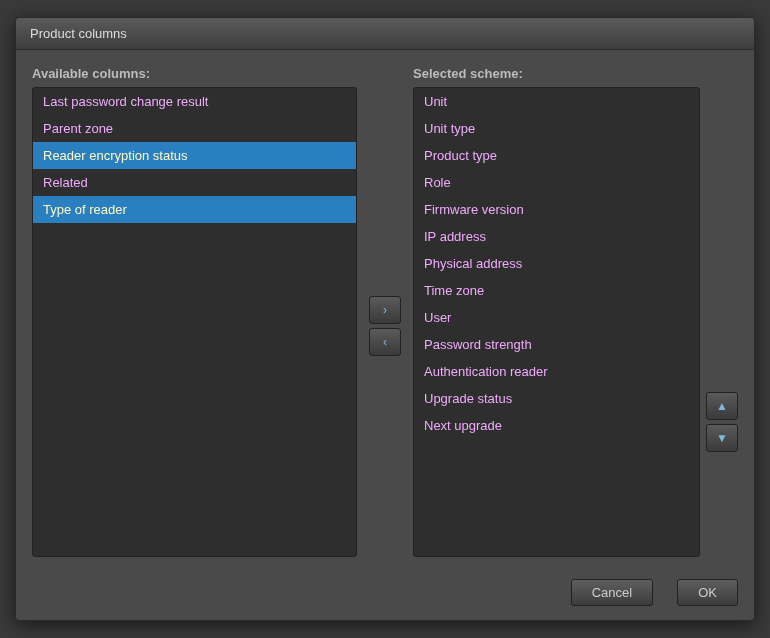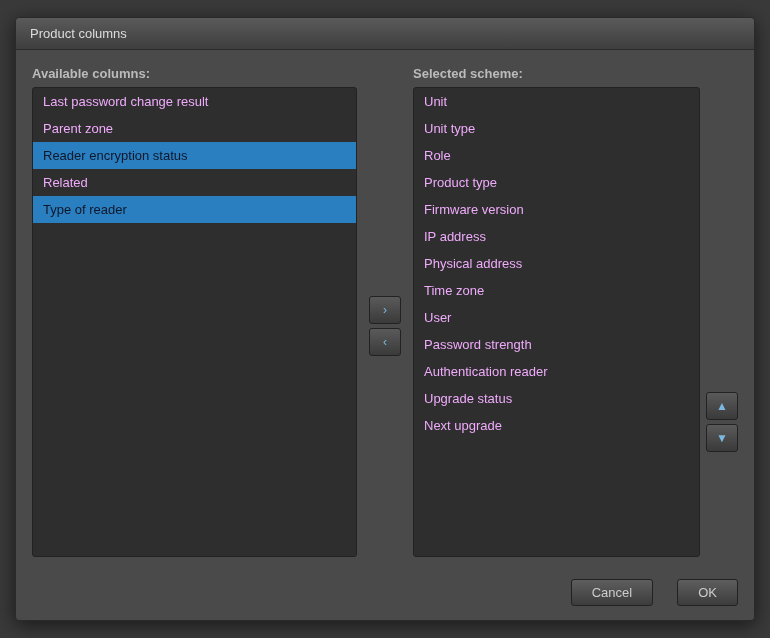--- a/index.html
+++ b/index.html
@@ -71,21 +71,21 @@
       border-radius: 2px;
     }
     .list-item {
       padding: 6px 10px;
       color: #f0abfc;
       cursor: pointer;
       user-select: none;
     }
     .list-item.selected {
       background: #2a7fc1;
-      color: #0f172a;
+      color: #fef9c3;
     }
     .arrow-panel {
       display: flex;
       flex-direction: column;
       align-items: center;
       justify-content: center;
       gap: 4px;
       padding-top: 230px;
     }
     .arrow-btn {
@@ -154,22 +154,22 @@
         <div class="arrow-btn">‹</div>
       </div>
 
       <div class="column-panel">
         <div class="column-label">Selected scheme:</div>
         <div style="display:flex; gap:6px; height:470px;">
           <div class="list-container" style="flex:1;">
             <div class="list-inner" id="selected-list">
                 <div class="list-item">Unit</div>
                 <div class="list-item">Unit type</div>
+                <div class="list-item">Product type</div>
                 <div class="list-item">Role</div>
-                <div class="list-item">Product type</div>
                 <div class="list-item">Firmware version</div>
                 <div class="list-item">IP address</div>
                 <div class="list-item">Physical address</div>
                 <div class="list-item">Time zone</div>
                 <div class="list-item">User</div>
                 <div class="list-item">Password strength</div>
                 <div class="list-item">Authentication reader</div>
                 <div class="list-item">Upgrade status</div>
                 <div class="list-item">Next upgrade</div>
               </div>

